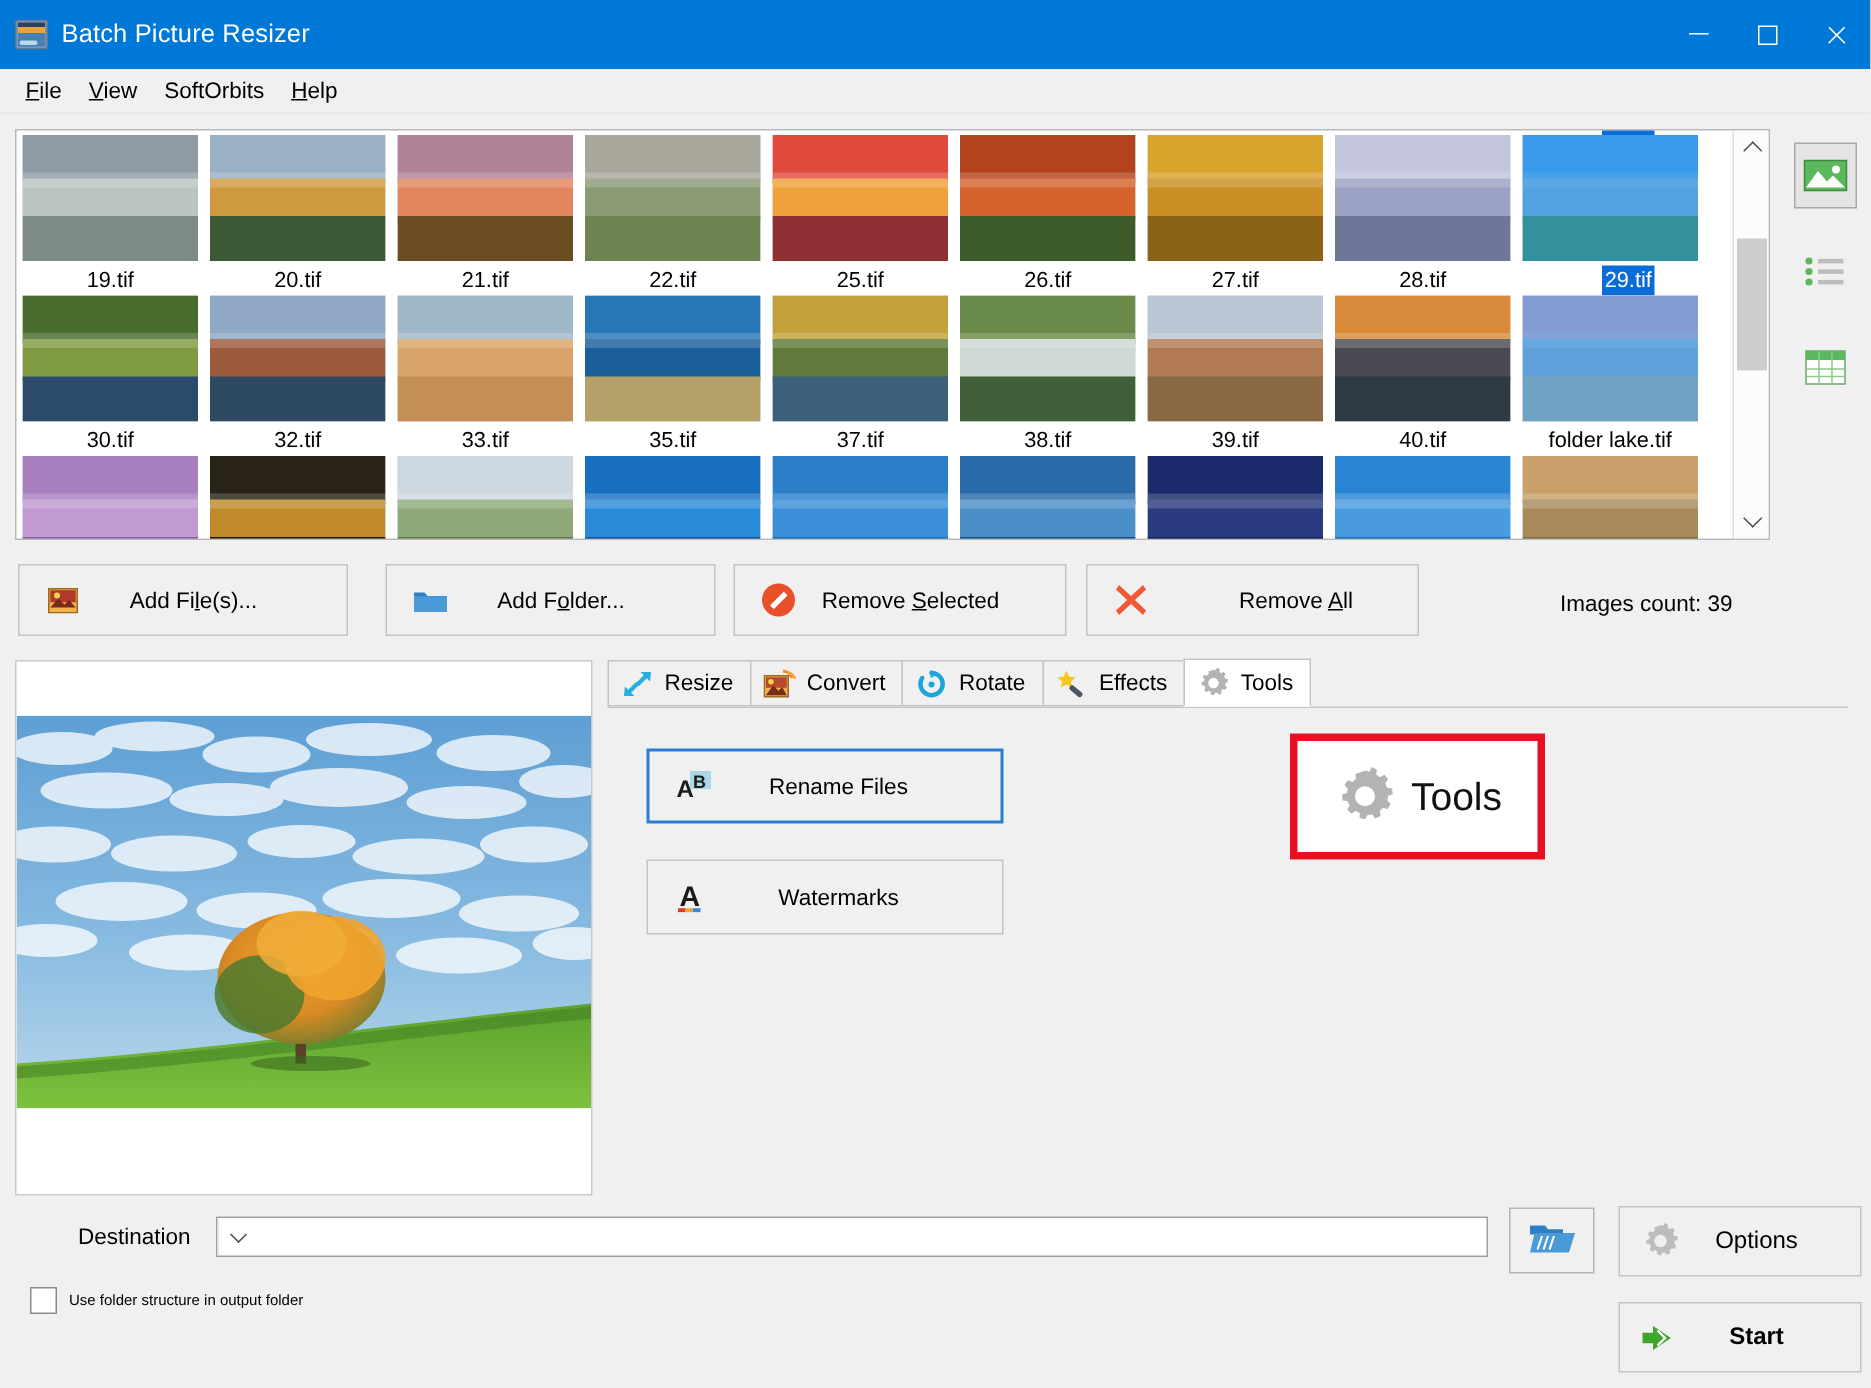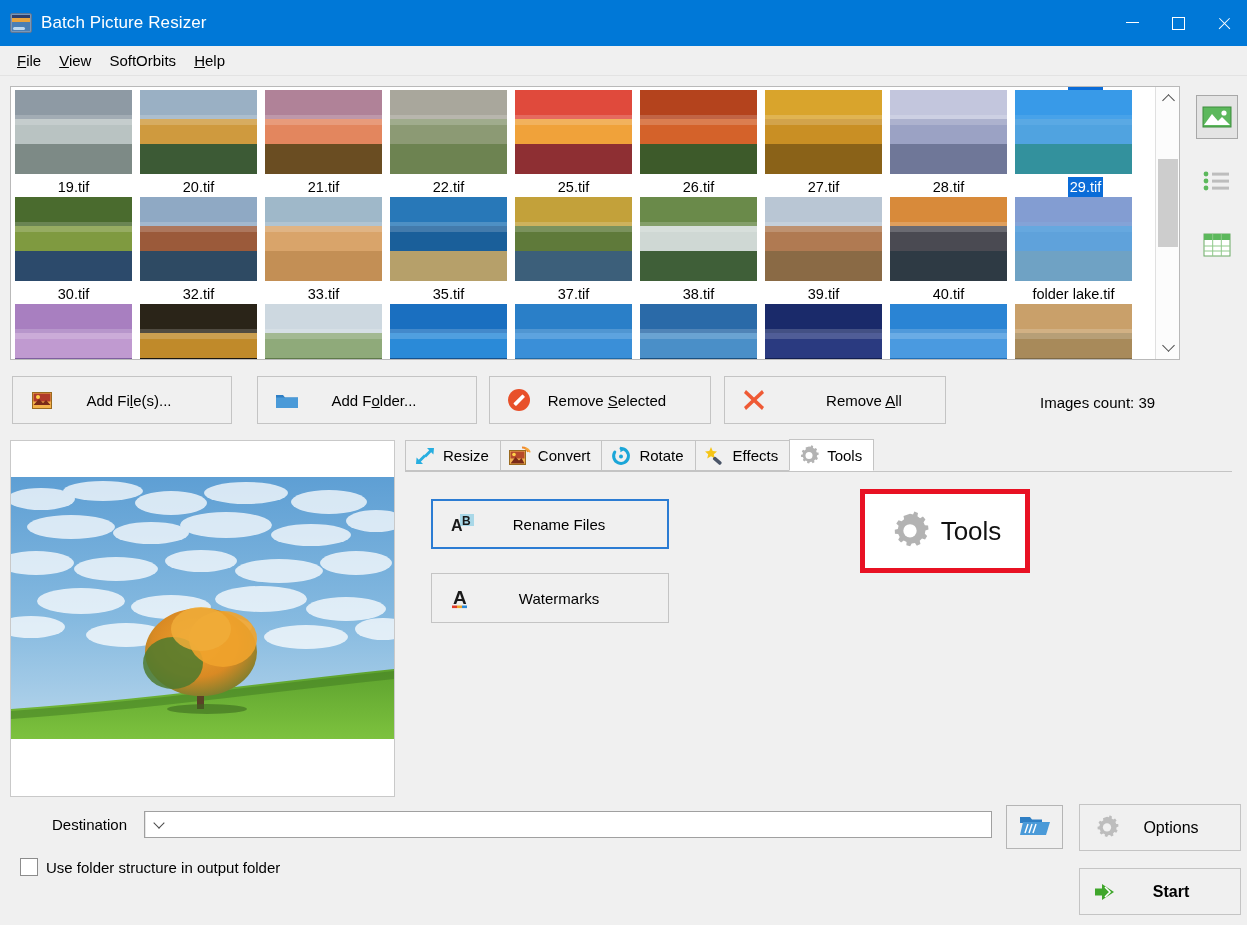--- a/index.html
+++ b/index.html
@@ -229,21 +229,21 @@
     border-left: 1px solid #e6e6e6;
   }
   .destbox .dchev i { display:block; width:8px; height:8px; border-right:1.4px solid #4a4a4a; border-bottom:1.4px solid #4a4a4a; transform: rotate(45deg); margin-top:-4px;}
   .browsebtn {
     position: absolute; left: 1006px; top: 805px; width: 57px; height: 44px;
     background: #f0f0f0; border: 1px solid #b5b5b5;
     display: flex; align-items: center; justify-content: center;
   }
   .checkrow {
     position: absolute; left: 20px; top: 858px;
-    display: flex; align-items: center; font-size: 15px;
+    display: flex; align-items: center; font-size: 10px;
   }
   .checkbox {
     width: 18px; height: 18px; background: #fff; border: 1px solid #8c8c8c;
     margin-right: 8px; flex: none;
   }
   .bigbtn {
     position: absolute; width: 162px; height: 47px;
     background: #f0f0f0; border: 1px solid #c4c4c4;
     display: flex; align-items: center; font-size: 16px;
   }

